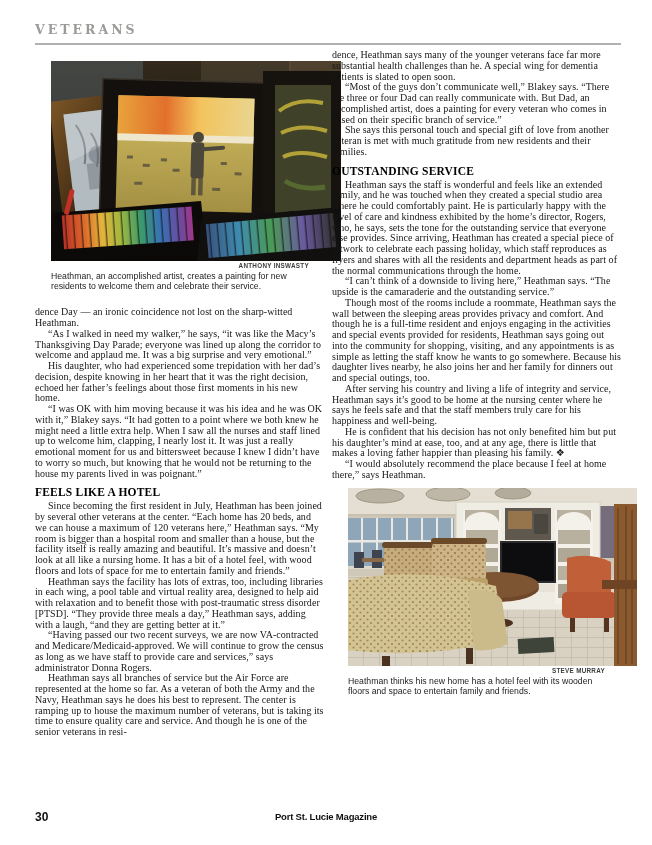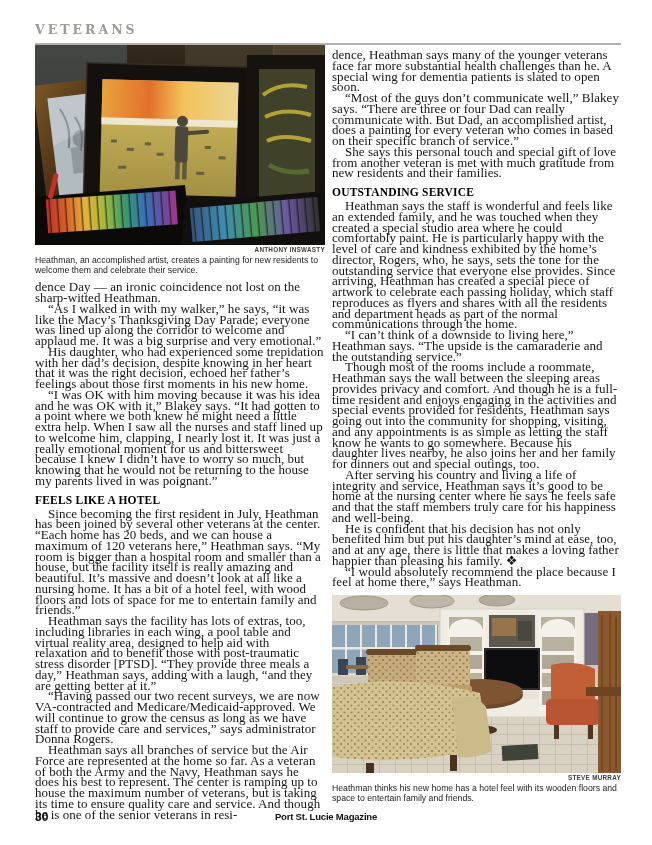--- a/index.html
+++ b/index.html
@@ -11,29 +11,29 @@
                   border-bottom:2px solid #b2b1af;padding-bottom:5px;}
   .section-header span{font-family:"DejaVu Serif",serif;font-weight:bold;
                   font-size:12.5px;letter-spacing:3px;color:#9c9b99;}
 
   
   .col{position:absolute;width:290px;}
   .col-left{left:35px;top:45px;}
   .col-right{left:332px;top:50px;width:289px;}
 
   
-  .textcol p{margin:0;font-size:13px;line-height:10.75px;color:#161616;
+  .textcol p{margin:0;font-size:10px;line-height:10.75px;color:#161616;
              text-align:left;letter-spacing:.04px;}
   .textcol p.indent{text-indent:13px;}
   .col-heading{font-family:Liberation Serif, serif;font-weight:bold;
                font-size:11.5px;line-height:13px;color:#000;margin:7px 0 2px 0;
                letter-spacing:.2px;}
 
   
-  figure{margin:0;}
+  figure{margin:16px;}
   .photo{display:block;}
   .credit{font-family:"Liberation Sans",sans-serif;font-weight:bold;font-size:6.3px;
           letter-spacing:.3px;color:#3c3c3c;text-align:right;margin-top:1px;}
   .caption{font-family:"Liberation Sans",sans-serif;font-size:8.7px;line-height:10.2px;
            color:#1c1c1c;margin-top:2px;margin-bottom:7px;}
   .fig-bottom{margin-top:7px;}
 
   
   .footer-pagenum{position:absolute;left:35px;top:810px;
           font-family:"Liberation Sans",sans-serif;font-weight:bold;font-size:12px;color:#111;}
@@ -152,21 +152,21 @@
           <rect x="156" y="158" width="128" height="34" fill="url(#sep)"></rect>
         </g>
         <rect x="16" y="128" width="5" height="26" rx="2" fill="#c13127" transform="rotate(14 18 140)"></rect>
       </svg>
       <div class="credit">ANTHONY INSWASTY</div>
       <figcaption class="caption">Heathman, an accomplished artist, creates a painting for new residents to welcome them and celebrate their service.</figcaption>
     </figure>
 
     <div class="textcol">
       <p class="cont">dence Day — an ironic coincidence not lost on the sharp-witted Heathman.</p>
-      <p class="indent">“As I walked in with my walker,” he says, “it was like the Macy’s Thanksgiving Day Parade; everyone was lined up along the corridor to welcome and applaud me. It was a big surprise and very emotional.”</p>
+      <p class="indent">“As I walked in need my walker,” he says, “it was like the Macy’s Thanksgiving Day Parade; everyone was lined up along the corridor to welcome and applaud me. It was a big surprise and very emotional.”</p>
       <p class="indent">His daughter, who had experienced some trepidation with her dad’s decision, despite knowing in her heart that it was the right decision, echoed her father’s feelings about those first moments in his new home.</p>
       <p class="indent">“I was OK with him moving because it was his idea and he was OK with it,” Blakey says. “It had gotten to a point where we both knew he might need a little extra help. When I saw all the nurses and staff lined up to welcome him, clapping, I nearly lost it. It was just a really emotional moment for us and bittersweet because I knew I didn’t have to worry so much, but knowing that he would not be returning to the house my parents lived in was poignant.”</p>
       <h3 class="col-heading">FEELS LIKE A HOTEL</h3>
       <p class="indent">Since becoming the first resident in July, Heathman has been joined by several other veterans at the center. “Each home has 20 beds, and we can house a maximum of 120 veterans here,” Heathman says. “My room is bigger than a hospital room and smaller than a house, but the facility itself is really amazing and beautiful. It’s massive and doesn’t look at all like a nursing home. It has a bit of a hotel feel, with wood floors and lots of space for me to entertain family and friends.”</p>
       <p class="indent">Heathman says the facility has lots of extras, too, including libraries in each wing, a pool table and virtual reality area, designed to help aid with relaxation and to benefit those with post-traumatic stress disorder [PTSD]. “They provide three meals a day,” Heathman says, adding with a laugh, “and they are getting better at it.”</p>
       <p class="indent">“Having passed our two recent surveys, we are now VA-contracted and Medicare/Medicaid-approved. We will continue to grow the census as long as we have staff to provide care and services,” says administrator Donna Rogers.</p>
       <p class="indent">Heathman says all branches of service but the Air Force are represented at the home so far. As a veteran of both the Army and the Navy, Heathman says he does his best to represent. The center is ramping up to house the maximum number of veterans, but is taking its time to ensure quality care and service. And though he is one of the senior veterans in resi-</p>
     </div>
   </div>
 

